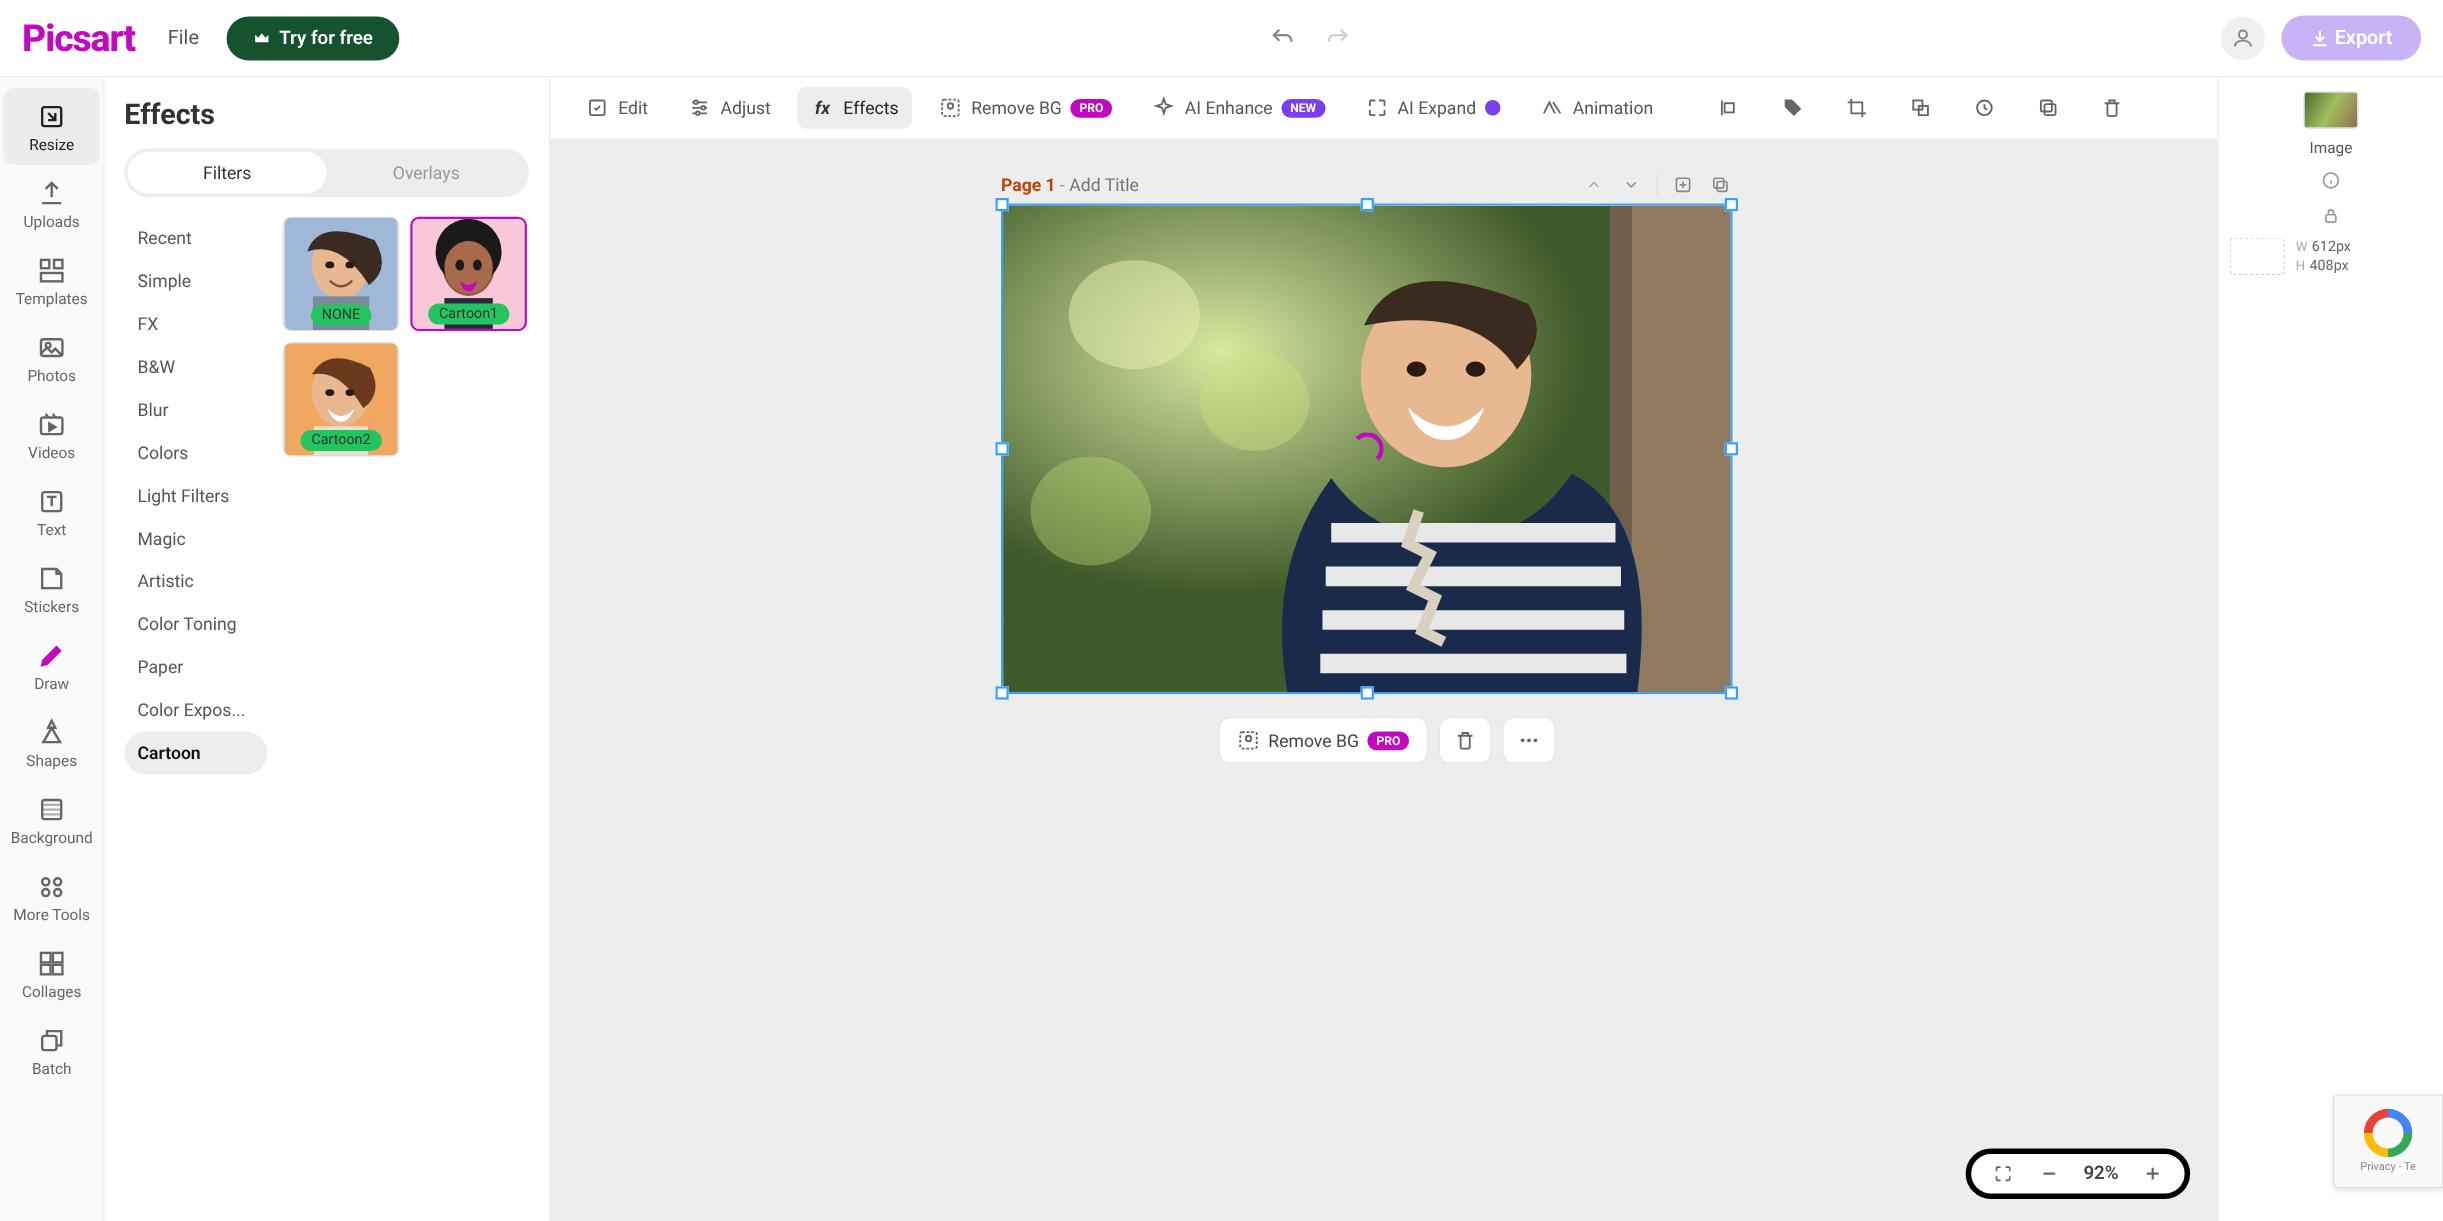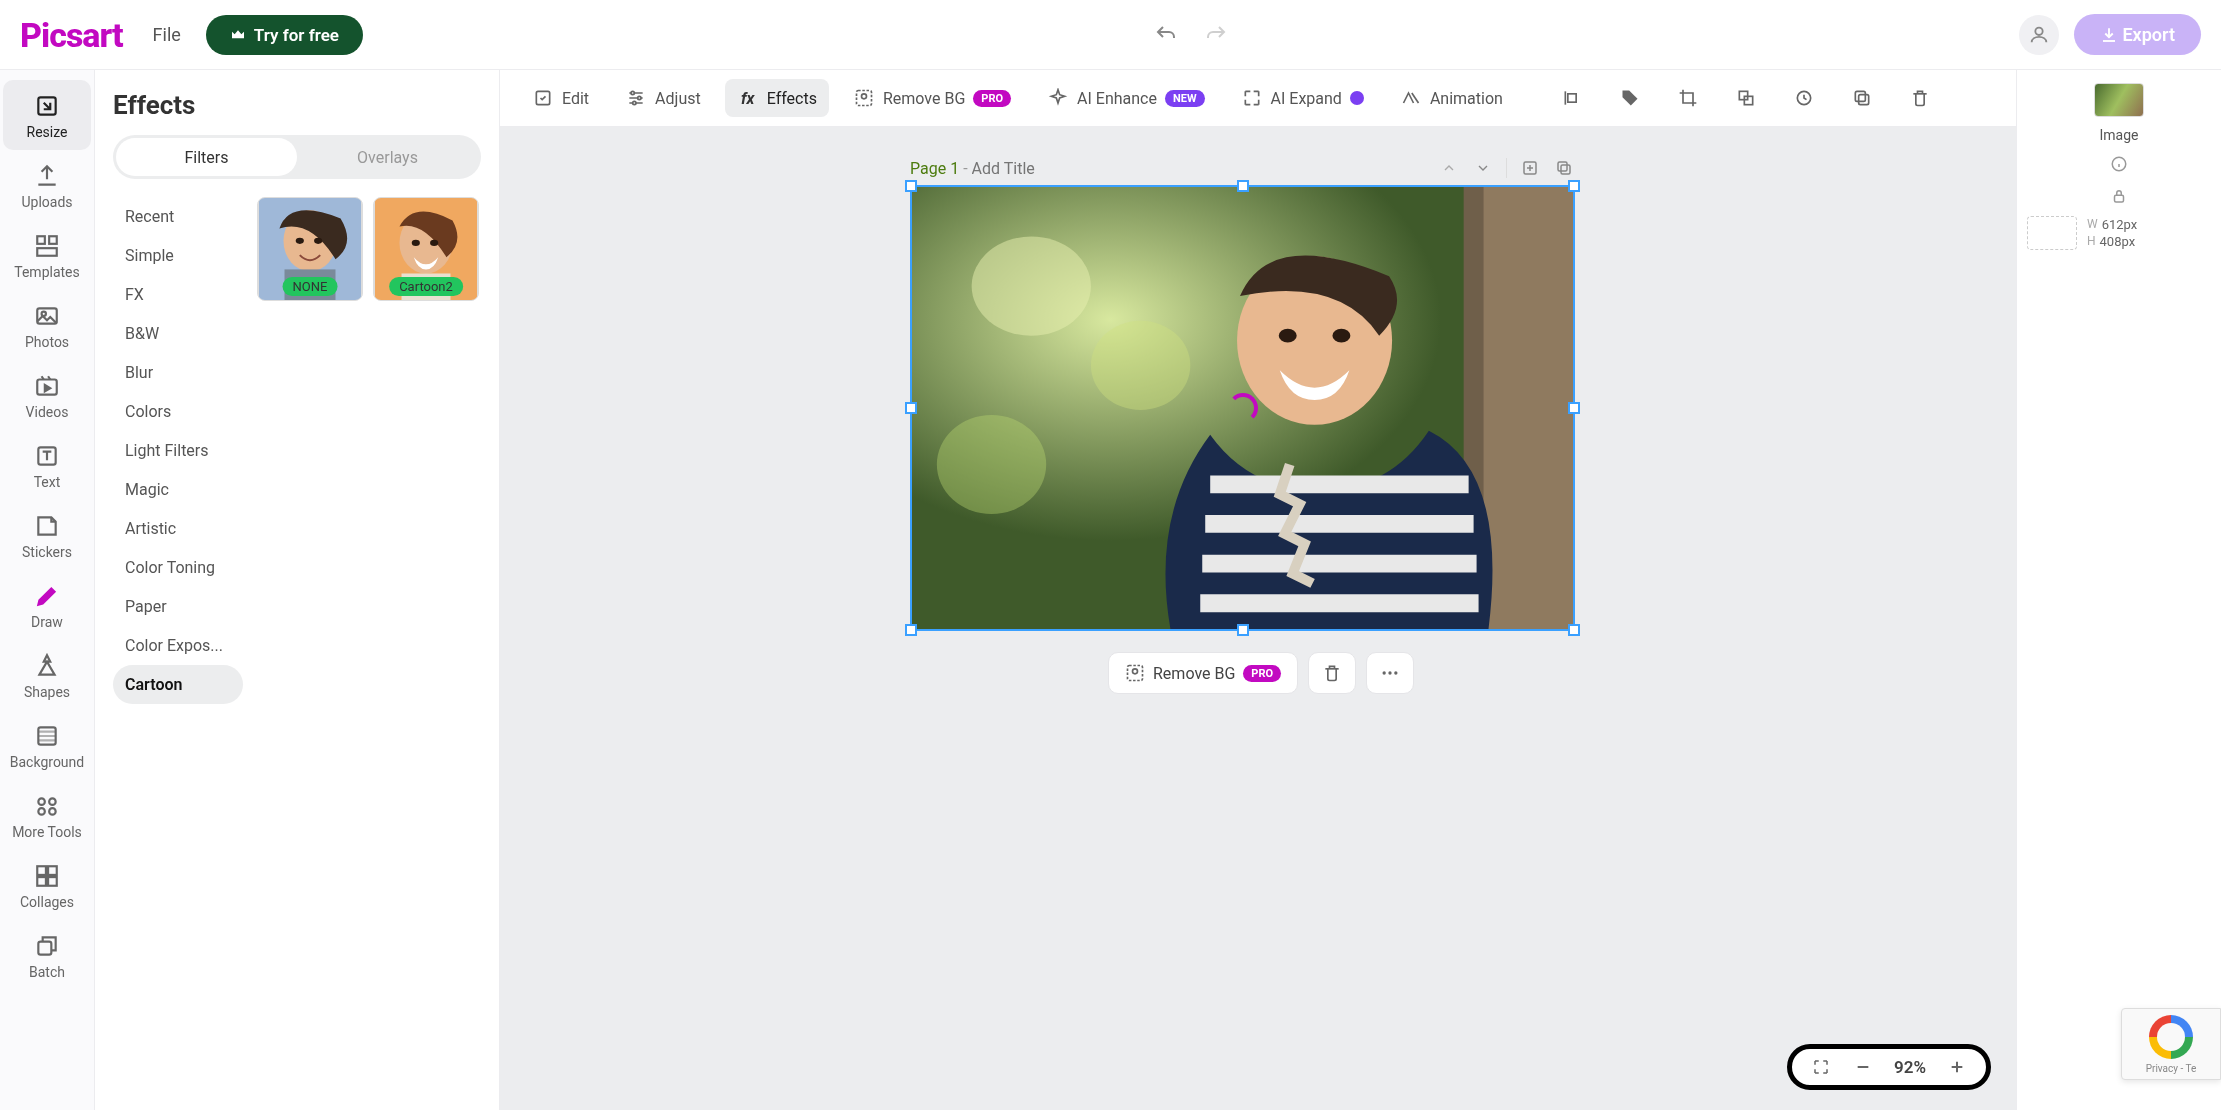--- a/index.html
+++ b/index.html
@@ -50,21 +50,21 @@
 .tbtn.active { background: #ecedee; color: #222; }
 .badge { font-size: 11px; font-weight: 700; padding: 2px 8px; border-radius: 999px; color: #fff; }
 .badge.pro { background: #c209c1; }
 .badge.new { background: #7b3ff2; }
 .dot { width: 14px; height: 14px; border-radius: 50%; background: #7b3ff2; display: inline-block; }
 .ticon { width: 22px; height: 22px; display: flex; align-items: center; justify-content: center; }
 
 
 .canvas-area { position: absolute; left: 500px; top: 127px; right: 205px; bottom: 0; background: #ecedef; }
 .page-header { position: absolute; left: 410px; top: 30px; width: 665px; display: flex; align-items: center; }
-.page-label { font-size: 16px; color: #4d7c0f; font-weight: 400; }
+.page-label { font-size: 16px; color: #c2410c; font-weight: 700; }
 .page-dash { color: #999; margin: 0 4px; }
 .page-title-input { font-size: 16px; color: #999; border: none; background: transparent; outline: none; }
 .page-tools { margin-left: auto; display: flex; gap: 12px; align-items: center; color: #888; }
 .pg-ic { width: 22px; height: 22px; display: flex; align-items: center; justify-content: center; cursor: pointer; }
 .canvas-img { position: absolute; left: 410px; top: 58px; width: 665px; height: 446px; background: #fff; border: 2px solid #3aa0ff; }
 .canvas-photo { width: 100%; height: 100%; background: linear-gradient(120deg,#4a6b2f 0%, #6b8f3f 25%, #9fbf5f 40%, #cfd99f 55%, #8f6f4f 75%, #6f5f4f 100%); position: relative; overflow: hidden; }
 .spinner { position:absolute; left:50%; top:50%; width:30px; height:30px; margin:-15px 0 0 -15px; border:4px solid transparent; border-top-color:#c209c1; border-right-color:#c209c1; border-radius:50%; }
 .sel-handle { position: absolute; width: 12px; height: 12px; background: #fff; border: 2px solid #3aa0ff; }
 .sh-tl { left:-7px; top:-7px; } .sh-tr { right:-7px; top:-7px; } .sh-bl { left:-7px; bottom:-7px; } .sh-br { right:-7px; bottom:-7px; }
 .sh-t { left:50%; top:-7px; margin-left:-6px; } .sh-b { left:50%; bottom:-7px; margin-left:-6px; } .sh-l { left:-7px; top:50%; margin-top:-6px; } .sh-r { right:-7px; top:50%; margin-top:-6px; }
@@ -82,21 +82,21 @@
 .layer-thumb { width: 50px; height: 34px; border-radius: 4px; background: linear-gradient(120deg,#4a6b2f,#9fbf5f,#8f6f4f); border:1px solid #ddd; }
 .layer-name { font-size: 14px; color: #555; flex: 1; }
 .layer-ic { width: 22px; height: 22px; display:flex; align-items:center; justify-content:center; cursor:pointer; color:#888; }
 .dim-row { display: flex; align-items: center; gap: 10px; margin-top: 6px; font-size: 13px; color: #666; }
 .dim-thumb { width: 50px; height: 34px; border: 1px dashed #ccc; border-radius: 4px; background:#fff; }
 .dims { display: flex; flex-direction: column; gap: 2px; }
 .dimline { display:flex; gap:4px; }
 .dk { color:#aaa; font-size:12px; }
 .dv { color:#666; font-size:13px; }
 
-.recaptcha { position:absolute; right:0; bottom:30px; width:100px; height:72px; background:#f9f9f9; border:1px solid #ddd; border-radius:4px 0 0 4px; display:flex; flex-direction:column; align-items:center; justify-content:center; font-size:11px; color:#666; box-shadow: 0 2px 6px rgba(0,0,0,.1);}
+.recaptcha { position:absolute; right:0; bottom:30px; width:100px; height:85px; background:#f9f9f9; border:1px solid #ddd; border-radius:4px 0 0 4px; display:flex; flex-direction:column; align-items:center; justify-content:center; font-size:11px; color:#666; box-shadow: 0 2px 6px rgba(0,0,0,.1);}
 .rcicon { width:44px; height:44px; border-radius:50%; background: conic-gradient(#4285f4 0 90deg, #34a853 90deg 180deg, #fbbc05 180deg 270deg, #ea4335 270deg 360deg); margin-bottom:4px; position:relative;}
 .rcicon::after{content:"";position:absolute;left:8px;top:8px;right:8px;bottom:8px;background:#f9f9f9;border-radius:50%;}
 
 svg { display:block; }
 </style>
 </head>
 <body>
 
 <div class="header">
   <div class="logo">Picsart</div>
@@ -295,20 +295,33 @@
             <rect width="100" height="100" fill="#9fb8d8"></rect>
             <ellipse cx="50" cy="42" rx="26" ry="30" fill="#e8b890"></ellipse>
             <path d="M20 30 q10 -30 60 -10 q15 25 -5 40 q-25 -40 -55 -30z" fill="#3a2a1f"></path>
             <ellipse cx="40" cy="42" rx="4" ry="3" fill="#2a1a10"></ellipse>
             <ellipse cx="58" cy="42" rx="4" ry="3" fill="#2a1a10"></ellipse>
             <path d="M40 56 q10 10 20 0" stroke="#8a4a3a" stroke-width="2" fill="none"></path>
             <rect x="25" y="70" width="50" height="30" fill="#7a8a9a"></rect>
           </svg>
           <div class="tlabel">NONE</div>
         </div>
+        <div class="thumb selected">
+          <svg class="timg" viewBox="0 0 100 100">
+            <rect width="100" height="100" fill="#f8c8d8"></rect>
+            <ellipse cx="50" cy="42" rx="24" ry="28" fill="#8a5a3a"></ellipse>
+            <circle cx="50" cy="30" r="30" fill="#1a1a1a"></circle>
+            <ellipse cx="50" cy="44" rx="22" ry="24" fill="#a86a4a"></ellipse>
+            <ellipse cx="42" cy="42" rx="4" ry="5" fill="#1a1a1a"></ellipse>
+            <ellipse cx="58" cy="42" rx="4" ry="5" fill="#1a1a1a"></ellipse>
+            <path d="M42 56 q8 8 16 0 q-2 10 -8 10 q-6 0 -8 -10z" fill="#c209c1"></path>
+            <rect x="28" y="72" width="44" height="28" fill="#2a2a3a"></rect>
+          </svg>
+          <div class="tlabel">Cartoon1</div>
+        </div>
         <div class="thumb">
           <svg class="timg" viewBox="0 0 100 100">
             <rect width="100" height="100" fill="#f0a860"></rect>
             <ellipse cx="50" cy="44" rx="26" ry="30" fill="#e8b890"></ellipse>
             <path d="M24 28 q14 -26 52 -6 q12 22 -6 36 q-22 -36 -46 -30z" fill="#6a3a1f"></path>
             <ellipse cx="40" cy="44" rx="4" ry="3" fill="#2a1a10"></ellipse>
             <ellipse cx="58" cy="44" rx="4" ry="3" fill="#2a1a10"></ellipse>
             <path d="M38 58 q12 14 24 0 q-4 12 -12 12 q-8 0 -12 -12z" fill="#fff"></path>
             <rect x="26" y="74" width="48" height="26" fill="#e8e0d0"></rect>
           </svg>

